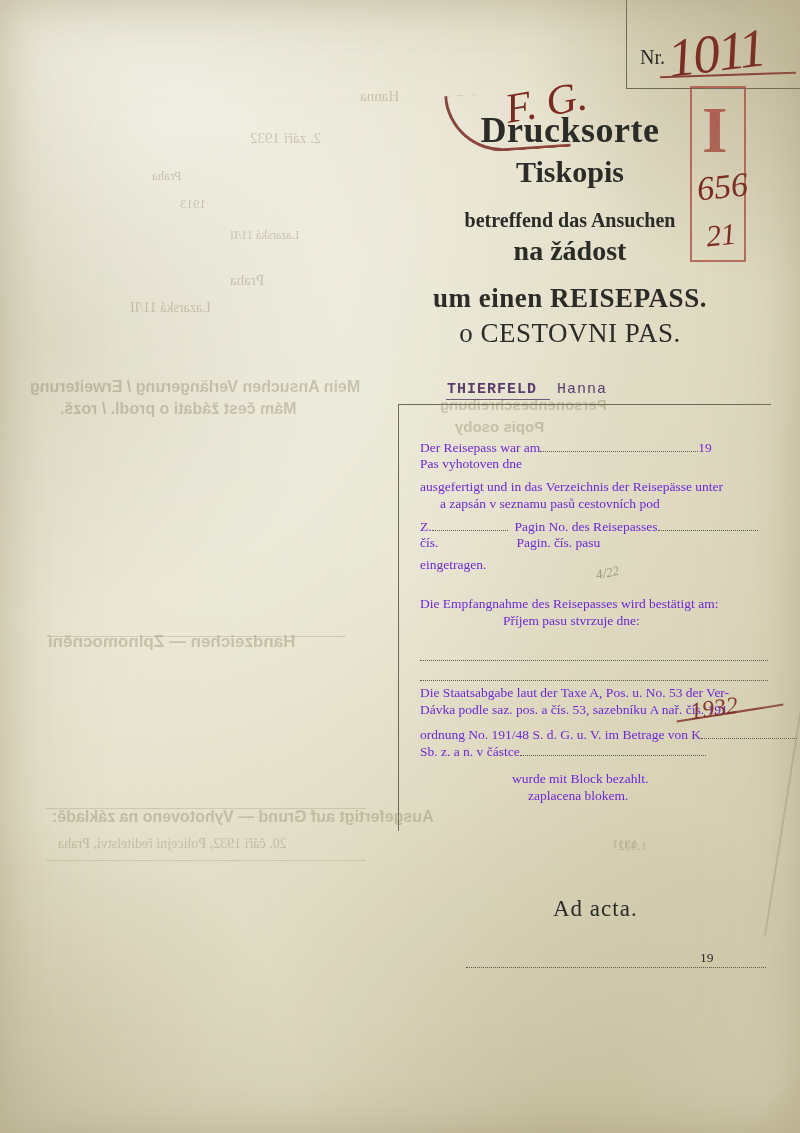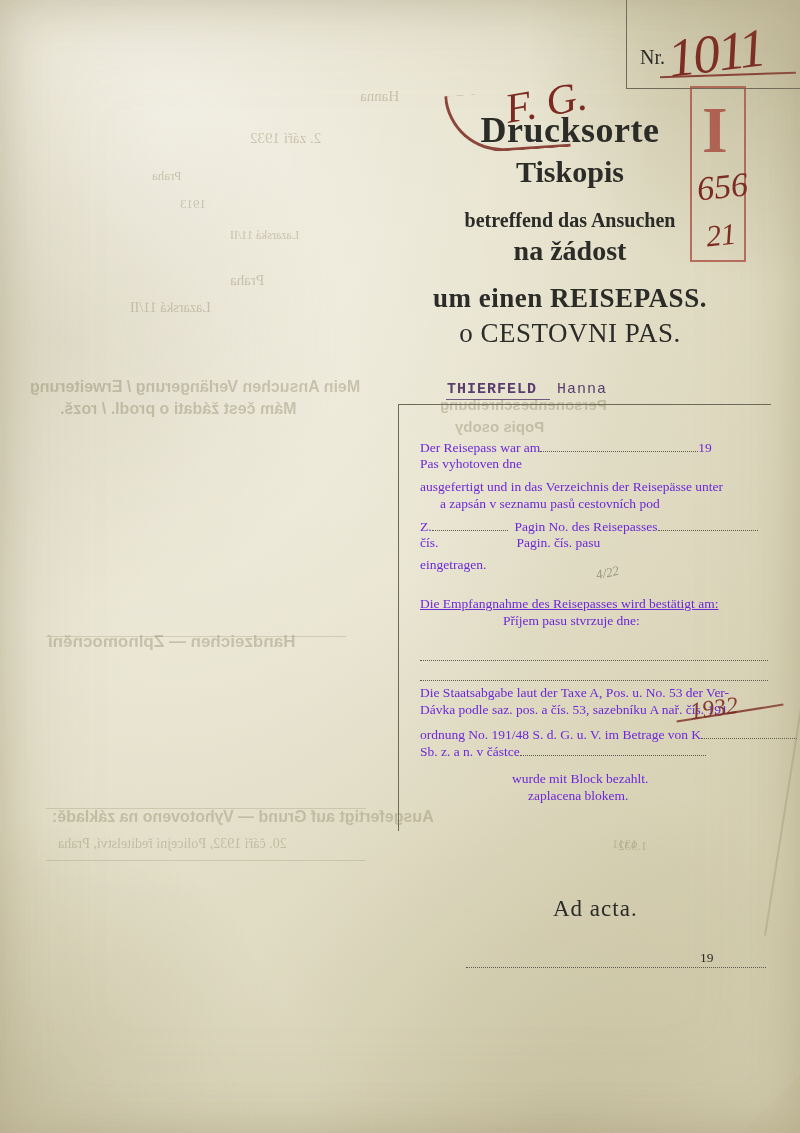--- a/index.html
+++ b/index.html
@@ -400,21 +400,21 @@
     <span>Z.</span><span class="dots" style="width:76px;"></span><span>&nbsp;&nbsp;</span><span>Pagin No. des Reisepasses</span><span class="dots" style="width:100px;"></span>
   </div>
   <div class="frm" style="left:420px; top:535px;">
     <span>čís.</span><span style="display:inline-block;width:78px;"></span><span>Pagin. čís. pasu</span>
   </div>
 
   <div class="frm" style="left:420px; top:557px;">eingetragen.</div>
 
   <div id="pencil-scribble">4/22</div>
 
-  <div class="frm" style="left:420px; top:596px;text-decoration:underline;">Die Empfangnahme  des  Reisepasses  wird  bestätigt am:</div>
+  <div class="frm" style="left:420px; top:596px;">Die Empfangnahme  des  Reisepasses  wird  bestätigt am:</div>
   <div class="frm" style="left:503px; top:613px;">Příjem pasu stvrzuje dne:</div>
 
   <div class="dots" style="position:absolute; left:420px; top:648px; width:348px;"></div>
   <div class="dots" style="position:absolute; left:420px; top:668px; width:348px;"></div>
 
   <div class="frm" style="left:420px; top:685px;">Die Staatsabgabe laut  der Taxe A, Pos. u. No. 53 der Ver-</div>
   <div class="frm" style="left:420px; top:702px;">Dávka podle saz. pos. a čís. 53, sazebníku A nař. čís. 191</div>
 
   <div id="hand-1932">1932</div>
   <div id="hand-1932-strike"></div>

